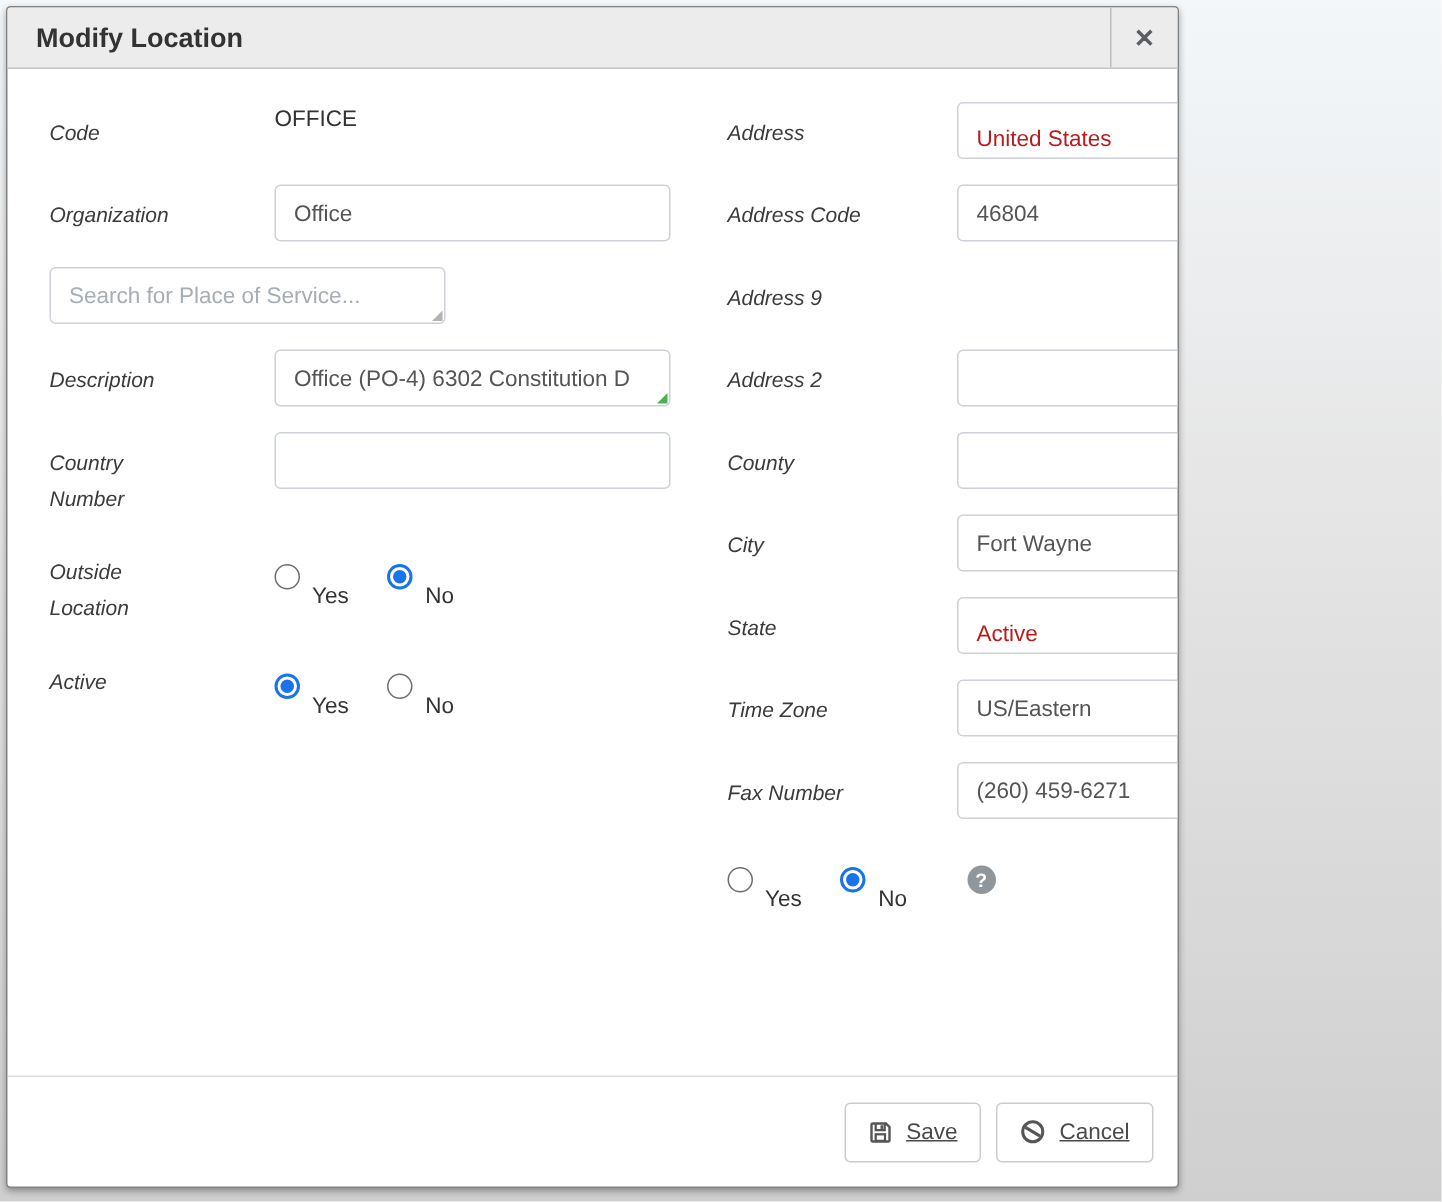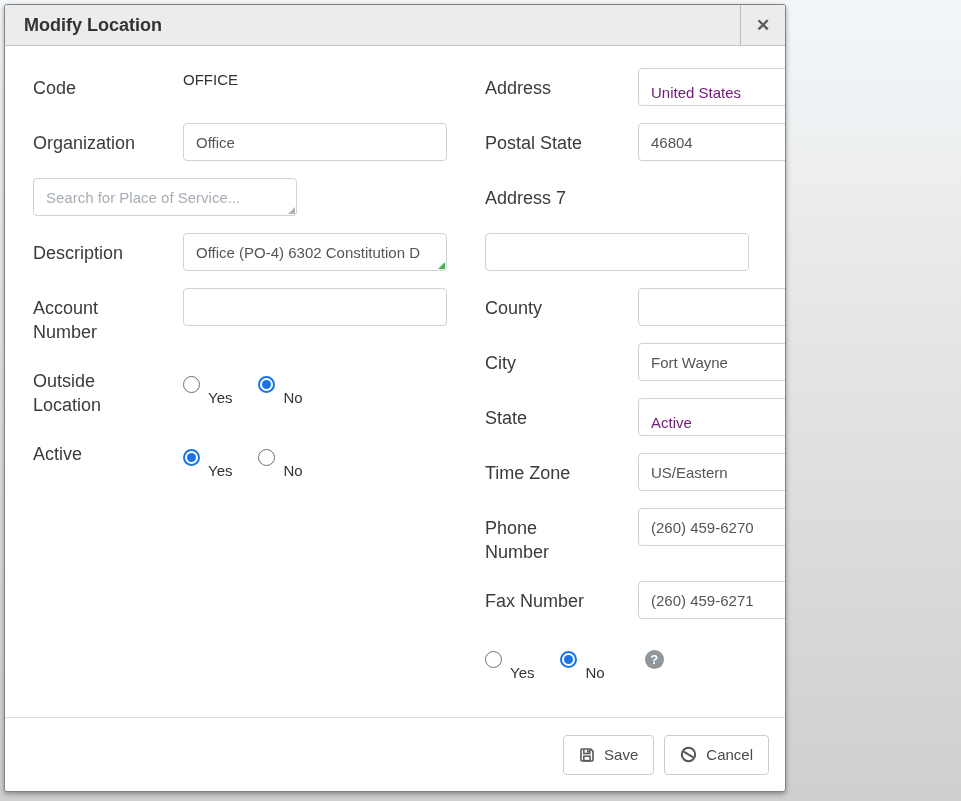--- a/index.html
+++ b/index.html
@@ -43,22 +43,22 @@
     display: flex;
     padding: 22px 24px 0 28px;
     gap: 38px;
     overflow: hidden;
   }
   .col { display: flex; flex-direction: column; }
   .col-left  { width: 414px; flex: 0 0 414px; }
   .col-right { width: 417px; flex: 0 0 417px; }
   .row { display: flex; margin-bottom: 17px; min-height: 38px; }
   .lbl {
-    font-size: 18px; color: #3b3b3b;
-    line-height: 24px; padding-top: 8px;
+    font-size: 14px; color: #3b3b3b;
+    line-height: 24px; padding-top: 8px; font-style: italic;
   }
   .col-left  .lbl { width: 150px; flex: 0 0 150px; padding-right: 50px; }
   .col-right .lbl { width: 153px; flex: 0 0 153px; padding-right: 38px; }
   .field { position: relative; width: 264px; flex: 0 0 264px; }
   .static-value { font-size: 15px; color: #333; padding-top: 3px; }
   input.text {
     width: 100%; height: 38px;
     border: 1px solid #ccd2d8; border-radius: 4px;
     padding: 0 12px;
     font-family: "Liberation Sans", sans-serif;
@@ -73,21 +73,21 @@
     border-left: 7px solid transparent;
   }
   .corner.gray  { border-bottom: 7px solid #b3b3b3; }
   .corner.green { border-bottom: 7px solid #4caf50; }
   .select {
     width: 100%; height: 38px;
     border: 1px solid #ccd2d8; border-radius: 4px;
     background: #fff;
     display: flex; align-items: center;
     padding: 10px 30px 0 12px;
-    font-size: 15px; color: #701a75;
+    font-size: 15px; color: #b91c1c;
     cursor: pointer; position: relative; text-align: right;
   }
   .select .arrows { position: absolute; right: 11px; top: 11px; }
   
   .radio-group { display: flex; align-items: center; gap: 26px; padding-top: 9px; height: 38px; }
   .radio-option { display: flex; align-items: center; gap: 8px; cursor: pointer; }
   .radio {
     width: 17px; height: 17px; border-radius: 50%;
     border: 1.5px solid #6e6e6e; background: #fff;
     position: relative; display: inline-block; flex: 0 0 17px;
@@ -114,20 +114,21 @@
   }
   .btn {
     height: 40px;
     display: inline-flex; align-items: center; gap: 9px;
     background: #fff;
     border: 1px solid #ccc; border-radius: 4px;
     padding: 0 15px;
     font-family: "Liberation Sans", sans-serif;
     font-size: 15px; color: #4a4a4a;
     cursor: pointer;
+    text-decoration: underline;
   }
   .btn svg { display: block; }
 </style>
 </head>
 <body>
 
 <div class="backdrop">
   <div class="modal">
 
     <div class="modal-header">
@@ -164,21 +165,21 @@
 
         <div class="row">
           <div class="lbl">Description</div>
           <div class="field">
             <input class="text" type="text" value="Office (PO-4) 6302 Constitution D" style="">
             <span class="corner green"></span>
           </div>
         </div>
 
         <div class="row">
-          <div class="lbl">Account Number</div>
+          <div class="lbl">Country Number</div>
           <div class="field">
             <input class="text" type="text" value="" style="">
           </div>
         </div>
 
         <div class="row">
           <div class="lbl">Outside Location</div>
           <div class="radio-group">
             <span class="radio-option">
               <span class="radio"></span>
@@ -218,31 +219,32 @@
                 <svg width="10" height="16" viewBox="0 0 10 16">
                     <polygon points="5,1 9,6 1,6" fill="#333"></polygon>
                     <polygon points="5,15 9,10 1,10" fill="#333"></polygon>
                   </svg>
               </span>
             </div>
           </div>
         </div>
 
         <div class="row">
-          <div class="lbl">Postal State</div>
+          <div class="lbl">Address Code</div>
           <div class="field">
             <input class="text" type="text" value="46804" style="">
           </div>
         </div>
 
         <div class="row">
-          <div class="lbl">Address 7</div>
-        </div>
-
-        <div class="row">
+          <div class="lbl">Address 9</div>
+        </div>
+
+        <div class="row">
+          <div class="lbl">Address 2</div>
           <div class="field">
             <input class="text" type="text" value="" style="">
           </div>
         </div>
 
         <div class="row">
           <div class="lbl">County</div>
           <div class="field">
             <input class="text" type="text" value="" style="">
           </div>
@@ -271,26 +273,20 @@
         </div>
 
         <div class="row">
           <div class="lbl">Time Zone</div>
           <div class="field">
             <input class="text" type="text" value="US/Eastern" style="">
             <span class="corner green"></span>
           </div>
         </div>
 
-        <div class="row">
-          <div class="lbl">Phone Number</div>
-          <div class="field">
-            <input class="text" type="text" value="(260) 459-6270" style="">
-          </div>
-        </div>
 
         <div class="row">
           <div class="lbl">Fax Number</div>
           <div class="field">
             <input class="text" type="text" value="(260) 459-6271" style="">
           </div>
         </div>
 
         <div class="row">
           <div class="radio-group">

